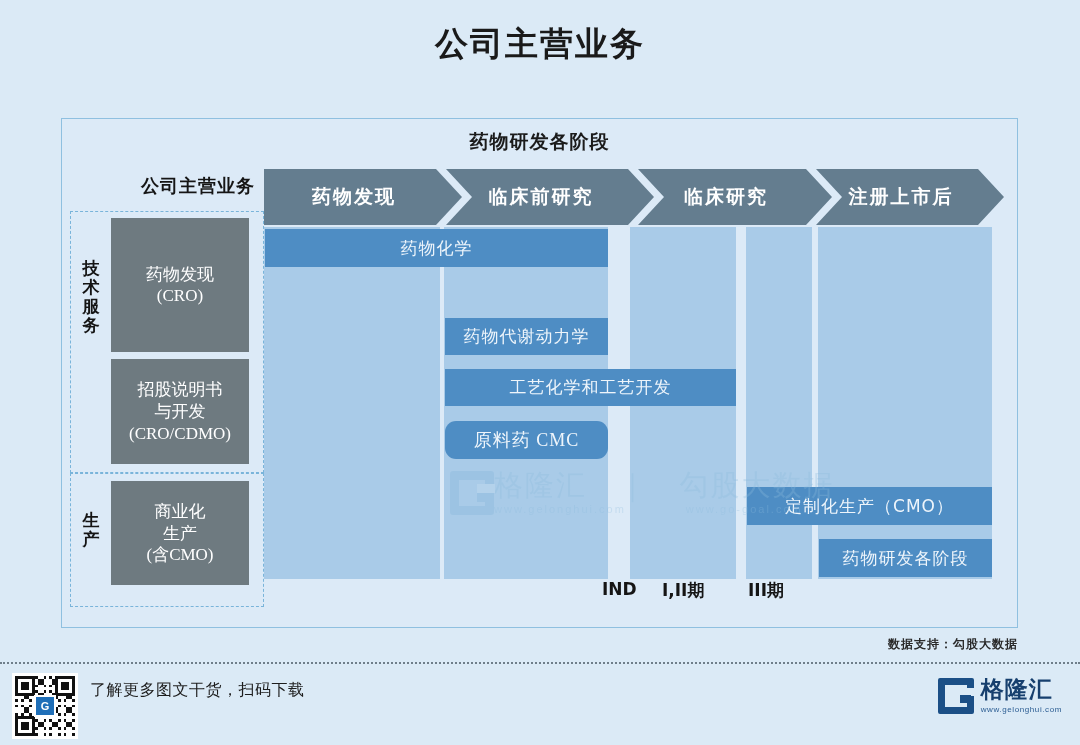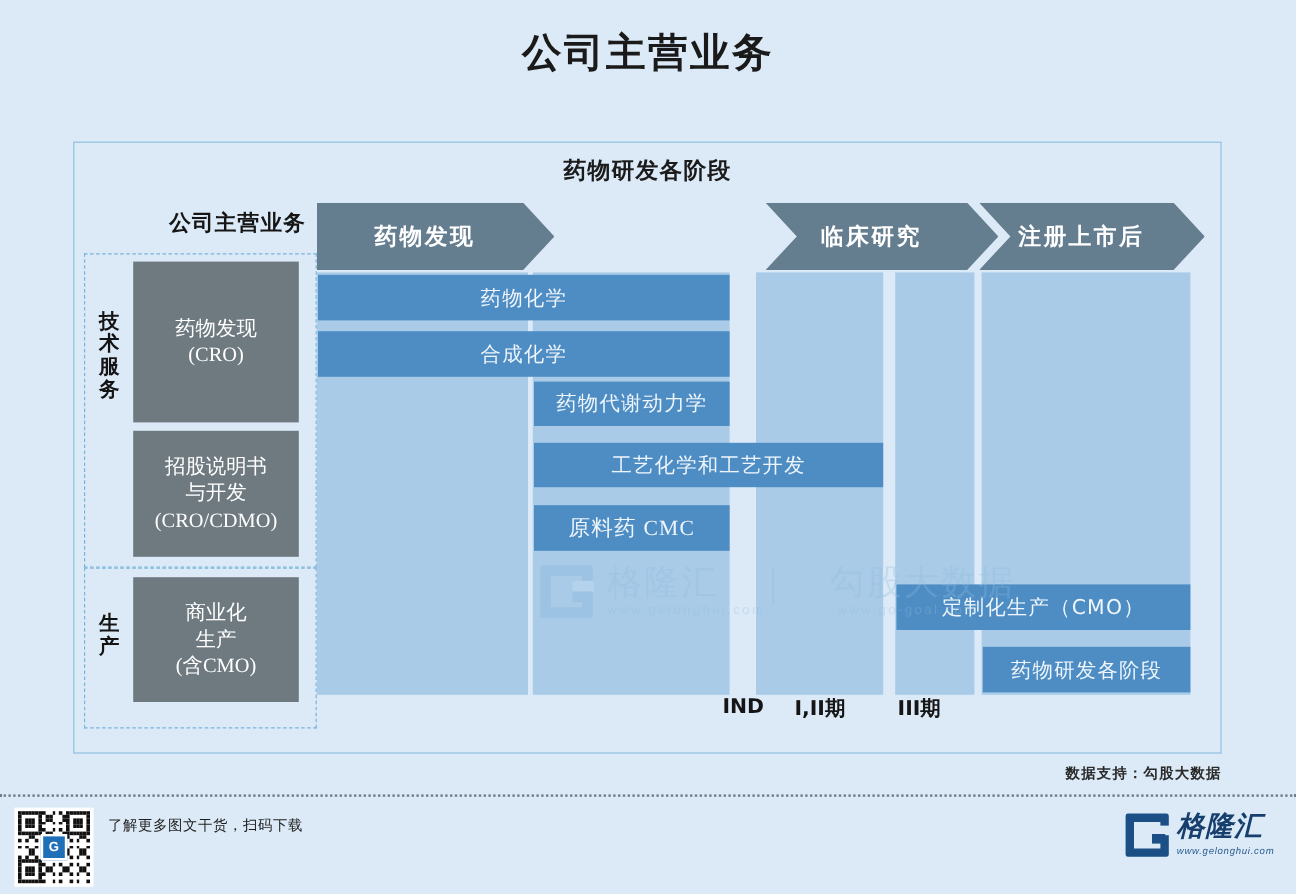--- a/index.html
+++ b/index.html
@@ -132,21 +132,21 @@
   }
   .wm-logo .o{
     position:absolute;inset:0;border:9px solid #7fb3d8;border-radius:3px;
   }
   .wm-logo .cut{
     position:absolute;right:-1px;top:13px;width:18px;height:9px;background:#cfe3f2;
   }
   .wm-logo .bar2{
     position:absolute;right:4px;top:22px;width:13px;height:9px;background:#7fb3d8;
   }
-  .wm-text{margin-left:12px;line-height:1;}
+  .wm-text{margin-left:0;line-height:1;}
   .wm-main{
     font-size:29px;color:#8dbcdd;letter-spacing:2px;white-space:nowrap;
     font-family:"DejaVu Sans","Liberation Sans",sans-serif;
   }
   .wm-sub{
     font-size:11px;color:#8dbcdd;letter-spacing:2px;margin-top:4px;white-space:nowrap;
     display:flex;gap:60px;
     font-family:"Liberation Sans",sans-serif;
   }
   
@@ -169,35 +169,35 @@
   .qr-inner{width:100%;height:100%;position:relative;background:#ffffff;}
   .qr-badge{
     position:absolute;left:50%;top:50%;transform:translate(-50%,-50%);
     width:18px;height:18px;background:#1f6fb8;border:2px solid #fff;
     color:#fff;font-size:11px;font-weight:bold;
     display:flex;align-items:center;justify-content:center;
     font-family:"Liberation Sans",sans-serif;
   }
   .foot-text{position:absolute;left:90px;top:16px;}
   .foot-line1{
-    font-size:12px;color:#1d1d1d;letter-spacing:.5px;
+    font-size:16px;color:#1d1d1d;letter-spacing:.5px;
     font-family:"DejaVu Sans","Liberation Sans",sans-serif;
   }
   .foot-line2{
     margin-top:12px;margin-left:8px;
     font-size:16px;font-weight:bold;font-style:italic;color:#111;
     letter-spacing:.5px;
     font-family:"DejaVu Sans","Liberation Sans",sans-serif;
   }
   .brand{position:absolute;right:18px;top:14px;display:flex;align-items:center;}
   .brand-mark{position:relative;width:36px;height:36px;flex:0 0 36px;}
   .brand-mark .o{position:absolute;inset:0;border:7px solid #1b4f86;border-radius:2px;}
   .brand-mark .cut{position:absolute;right:-1px;top:10px;width:15px;height:8px;background:#dbeaf6;}
   .brand-mark .bar2{position:absolute;right:3px;top:17px;width:11px;height:8px;background:#1b4f86;}
-  .brand-text{margin-left:7px;font-style:italic;}
+  .brand-text{margin-left:7px;}
   .brand-name{
     font-size:23px;font-weight:bold;color:#163f6e;letter-spacing:1px;line-height:1;
     font-family:"DejaVu Sans","Liberation Sans",sans-serif;
   }
   .brand-url{
     font-size:8px;color:#2a5c92;letter-spacing:.6px;margin-top:4px;
     font-family:"Liberation Sans",sans-serif;
   }
 </style>
 </head>
@@ -228,52 +228,52 @@
   </div>
   <div class="gray-box gb3">
     <span>商业化</span>
     <span>生产</span>
     <span class="en">(含CMO)</span>
   </div>
 
   <div class="stages">
     <div class="chev first" style="left:0px;width:198px;">
       <span class="lbl">药物发现</span>
+    </div>
+    <div class="chev mid" style="left:182px;width:208px;">
+      <span class="lbl">临床前研究</span>
     </div>
     <div class="chev mid" style="left:374px;width:194px;">
       <span class="lbl">临床研究</span>
     </div>
     <div class="chev mid" style="left:552px;width:188px;">
       <span class="lbl">注册上市后</span>
     </div>
   </div>
 
   <div class="col" style="left:202px;width:176px;height:352px;"></div>
   <div class="col" style="left:382px;width:164px;height:352px;"></div>
   <div class="col" style="left:568px;width:106px;height:352px;"></div>
   <div class="col" style="left:684px;width:66px;height:352px;"></div>
   <div class="col" style="left:756px;width:174px;height:352px;"></div>
 
   <div class="bar" style="left:203px;top:110px;width:343px;height:38px;">
     <span>药物化学</span>
   </div>
 
-  <div class="bar" style="left:203px;top:157px;width:343px;height:38px;">
-    <span>合成化学</span>
-  </div>
 
   <div class="bar" style="left:383px;top:250px;width:291px;height:37px;">
     <span>工艺化学和工艺开发</span>
   </div>
 
   <div class="bar" style="left:383px;top:199px;width:163px;height:37px;">
     <span>药物代谢动力学</span>
   </div>
 
-  <div class="bar serif" style="left:383px;top:302px;width:163px;height:38px;">
+  <div class="bar serif" style="left:383px;top:302px;width:163px;height:38px;border-radius:11px;">
     <span>原料药 CMC</span>
   </div>
 
   <div class="bar" style="left:685px;top:368px;width:245px;height:38px;">
     <span>定制化生产（CMO）</span>
   </div>
 
   <div class="bar" style="left:757px;top:420px;width:173px;height:38px;">
     <span>药物研发各阶段</span>
   </div>

